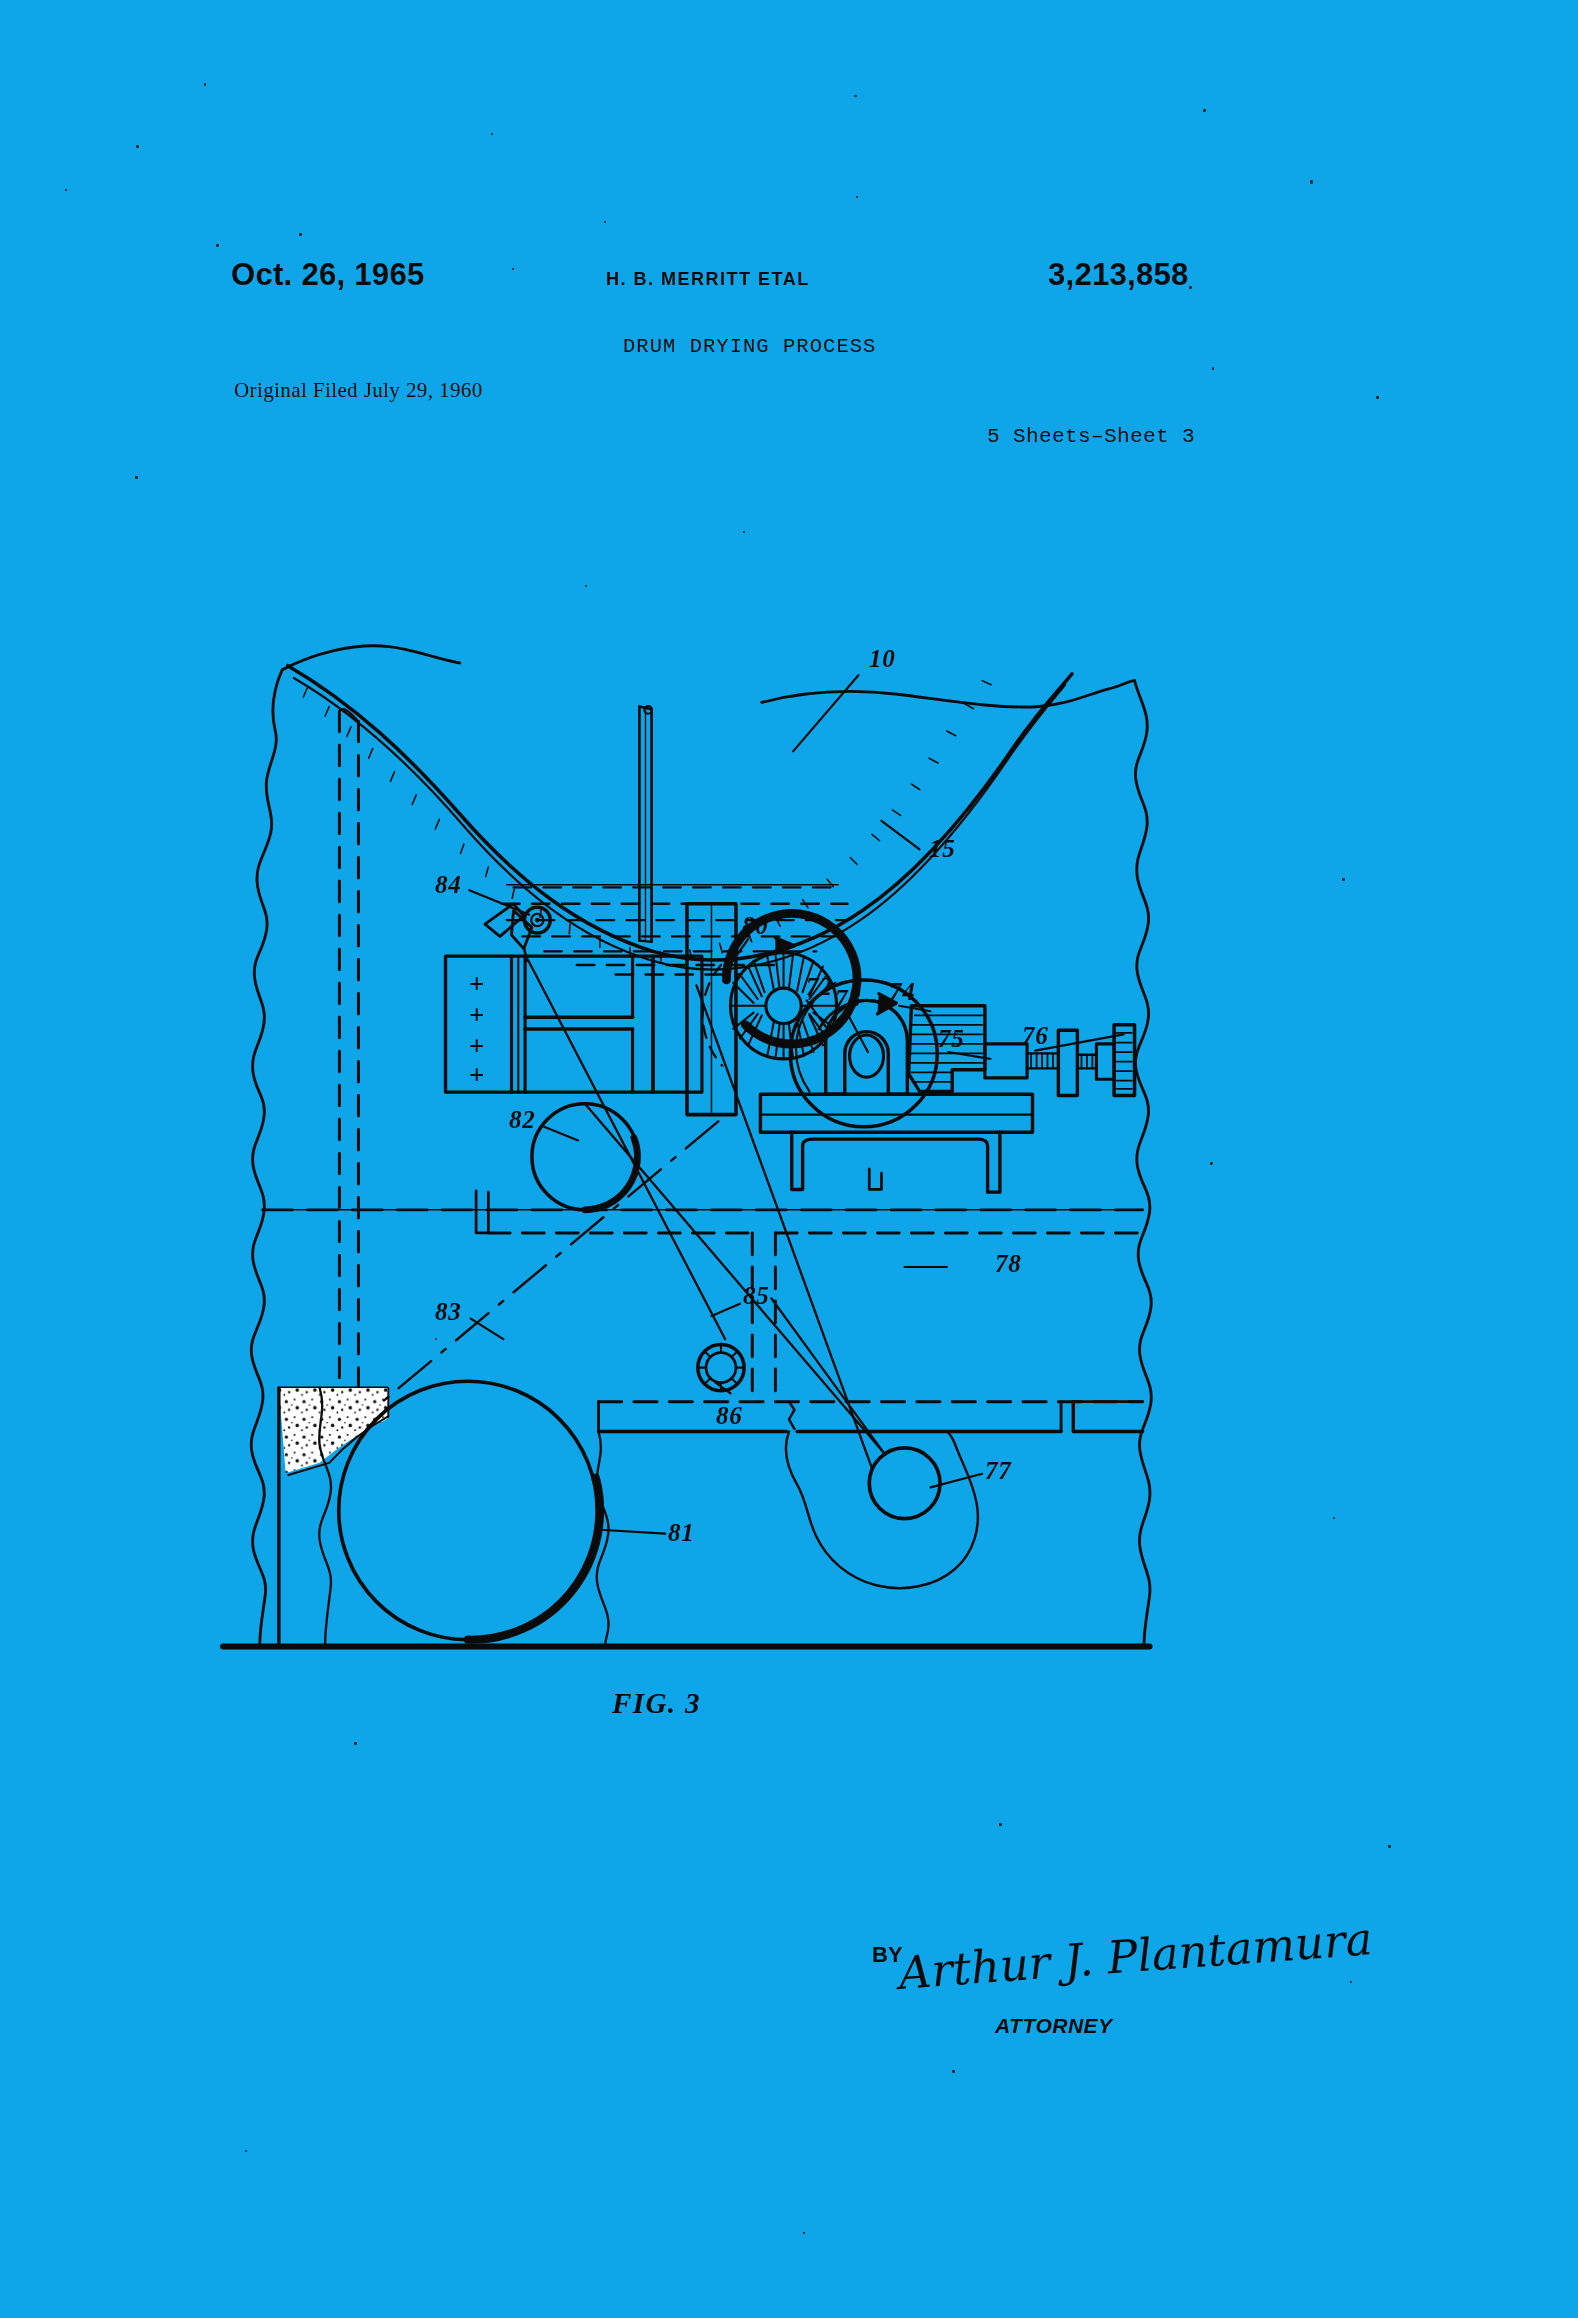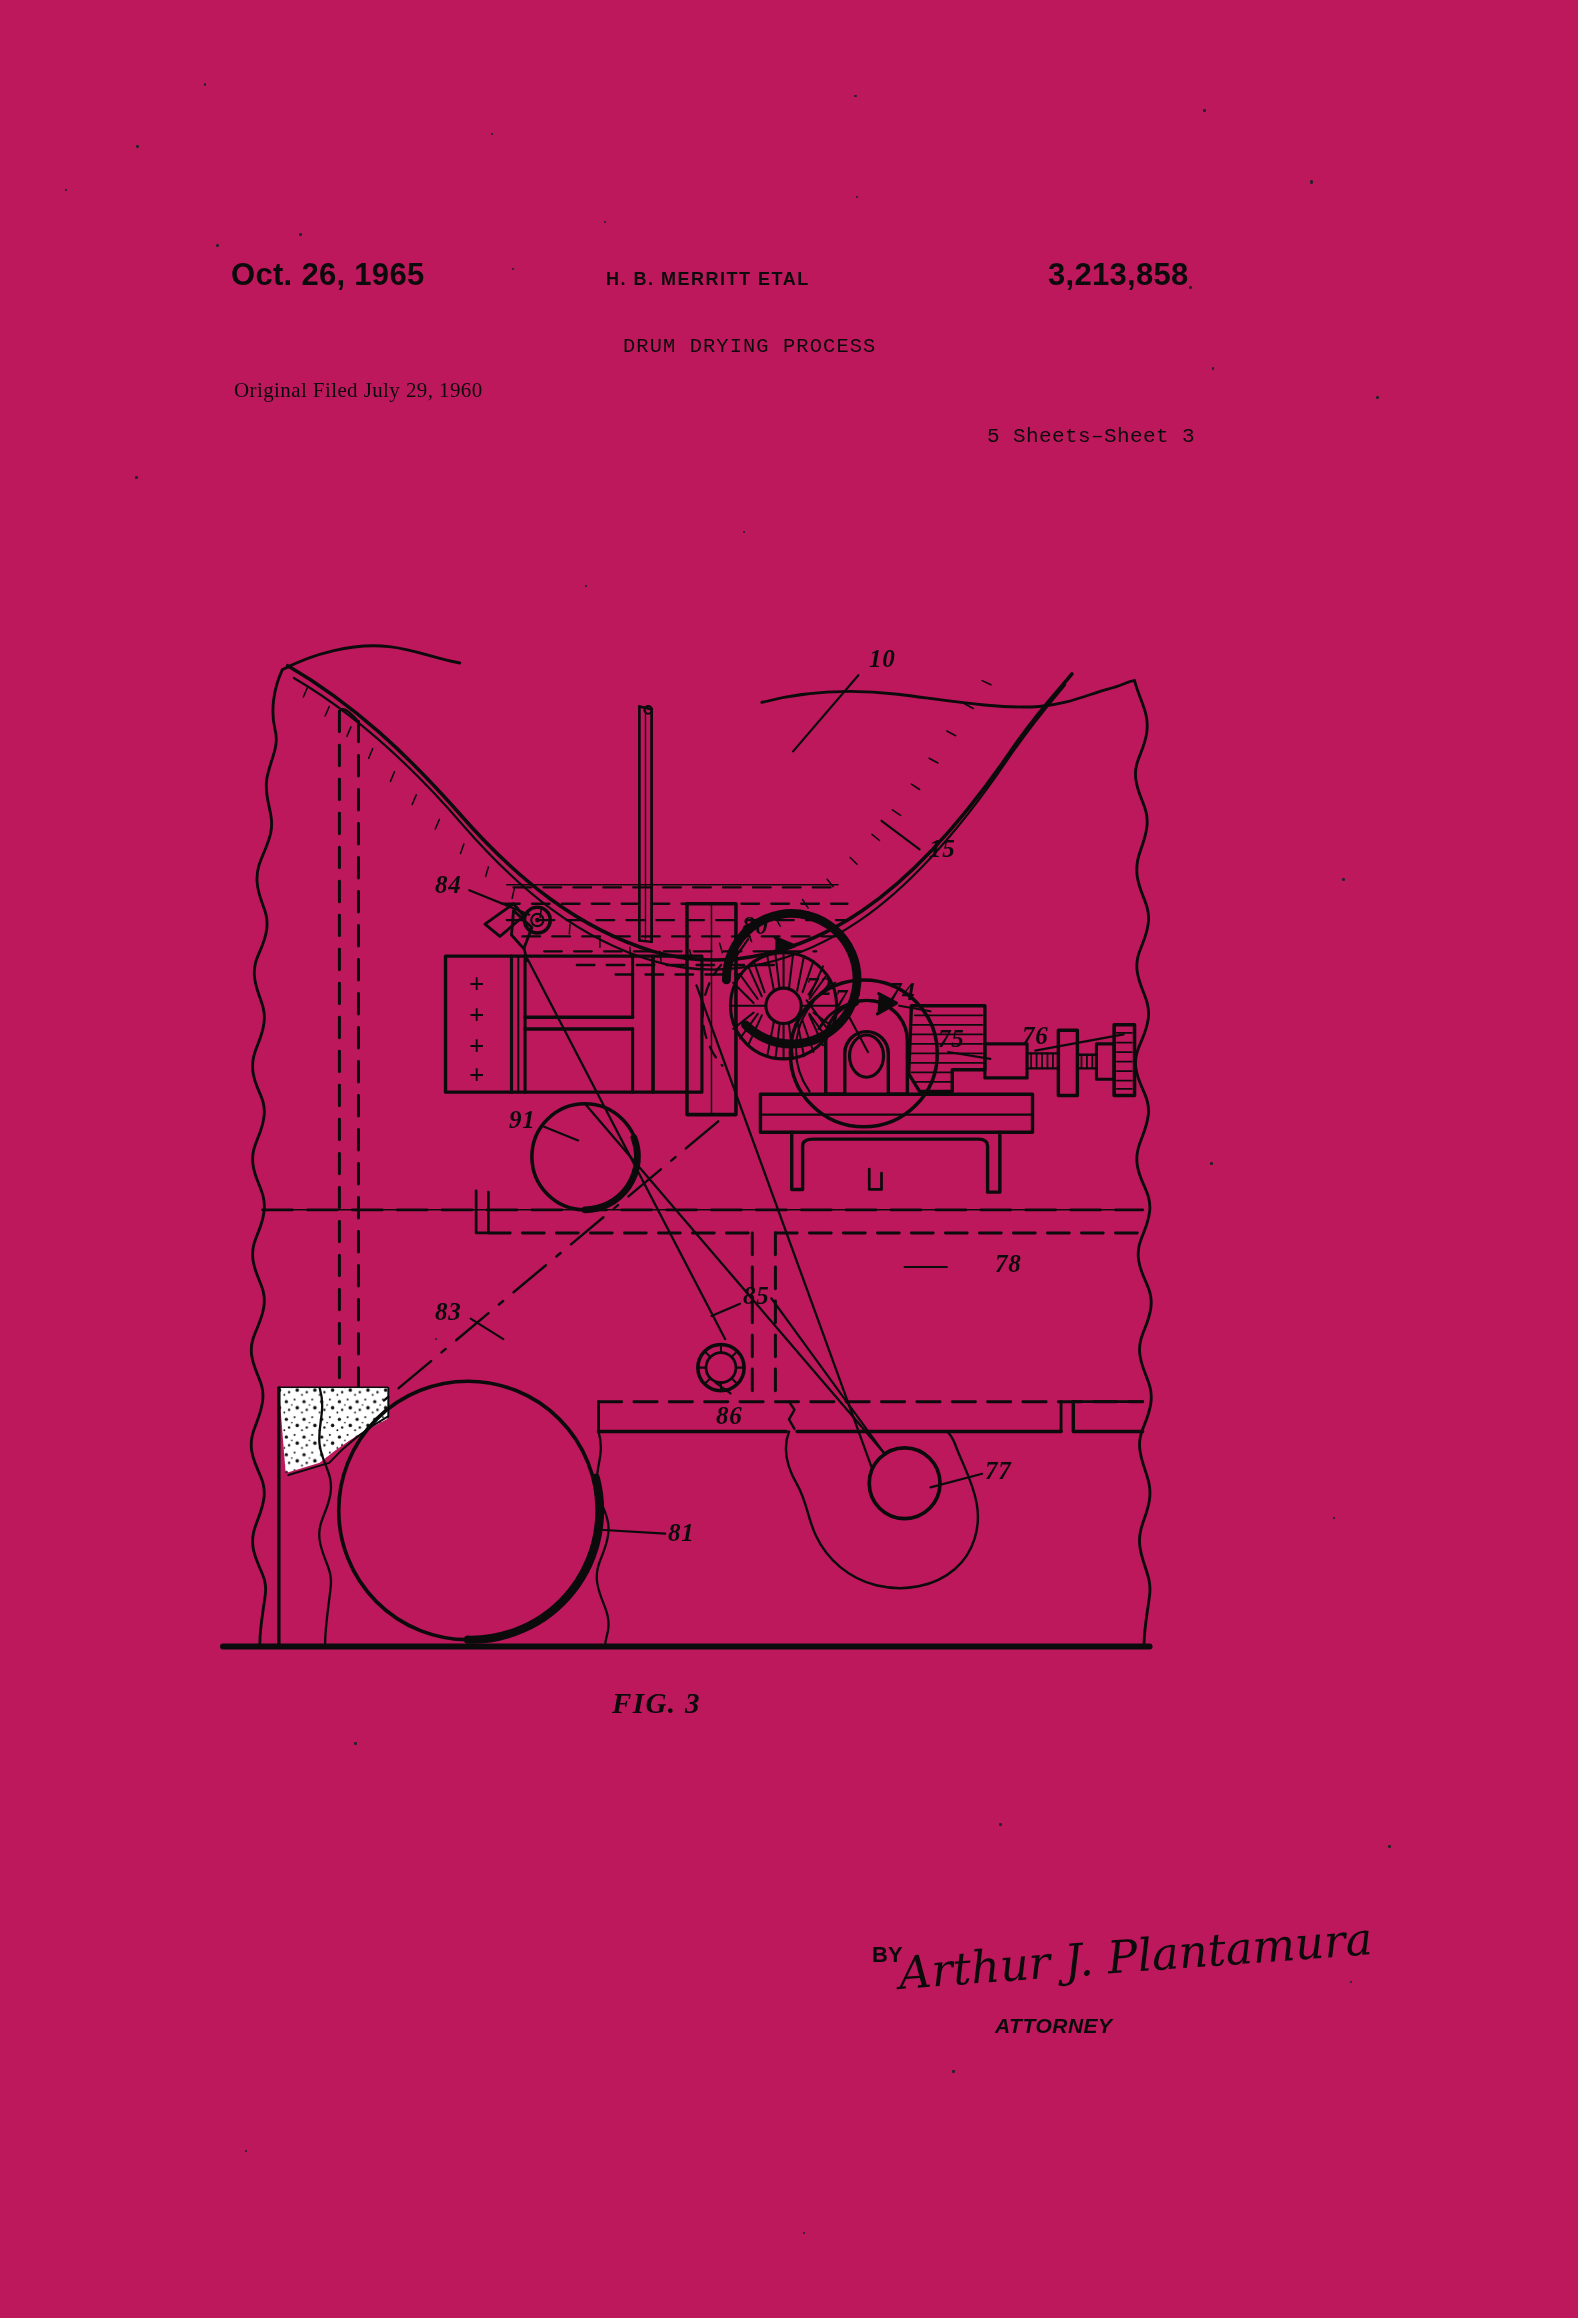--- a/index.html
+++ b/index.html
@@ -10,21 +10,21 @@
   body {
     width: 1578px;
     height: 2319px;
     position: relative;
     font-family: "Liberation Sans", sans-serif;
     overflow: hidden;
   }
   #sheet {
     position: absolute;
     inset: 0;
-    background: #be185d;
+    background: #0ea5e9;
   }
   
   .hdr {
     position: absolute;
     color: #0b0b0b;
     white-space: nowrap;
   }
   #hdr-date {
     left: 231px;
     top: 257px;
@@ -561,21 +561,21 @@
 
   <div class="refnum" style="left:869px; top:645px;">10</div>
   <div class="refnum" style="left:929px; top:835px;">15</div>
   <div class="refnum" style="left:435px; top:871px;">84</div>
   <div class="refnum" style="left:742px; top:912px;">80</div>
   <div class="refnum" style="left:796px; top:973px;margin-left:10px;">72</div>
   <div class="refnum" style="left:835px; top:985px;">73</div>
   <div class="refnum" style="left:889px; top:978px;">74</div>
   <div class="refnum" style="left:938px; top:1025px;">75</div>
   <div class="refnum" style="left:1022px; top:1022px;">76</div>
-  <div class="refnum" style="left:509px; top:1106px;">91</div>
+  <div class="refnum" style="left:509px; top:1106px;">82</div>
   <div class="refnum" style="left:995px; top:1250px;">78</div>
   <div class="refnum" style="left:743px; top:1282px;">85</div>
   <div class="refnum" style="left:435px; top:1298px;">83</div>
   <div class="refnum" style="left:716px; top:1402px;">86</div>
   <div class="refnum" style="left:985px; top:1457px;">77</div>
   <div class="refnum" style="left:668px; top:1519px;">81</div>
 
   <div class="refnum" style="left:469px; top:969px; font-style:normal; font-size:27px;">+</div>
   <div class="refnum" style="left:469px; top:1000px; font-style:normal; font-size:27px;">+</div>
   <div class="refnum" style="left:469px; top:1031px; font-style:normal; font-size:27px;">+</div>

